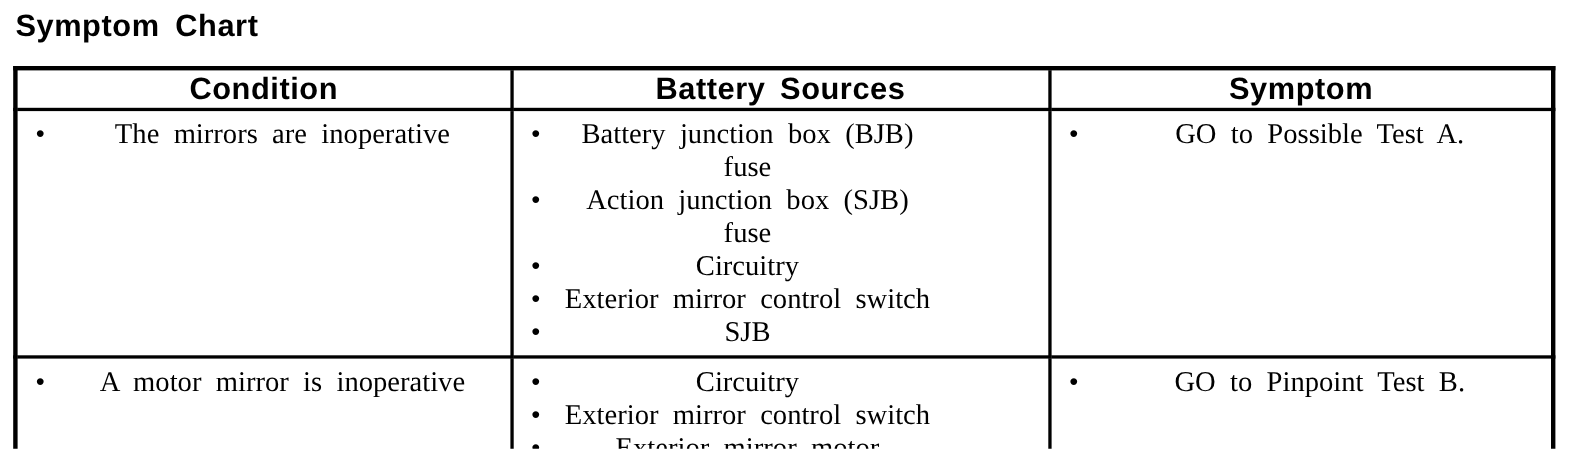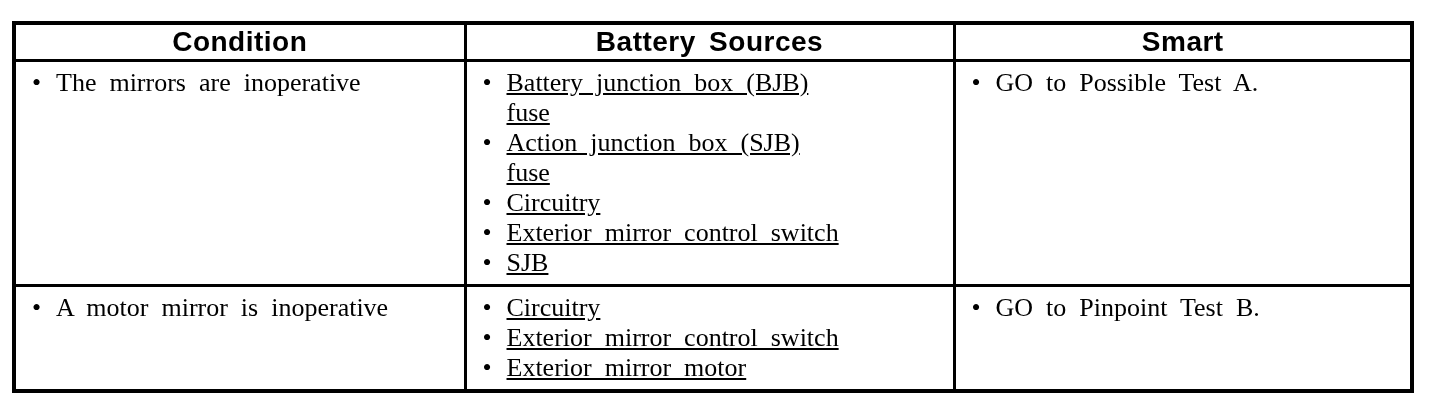--- a/index.html
+++ b/index.html
@@ -67,43 +67,44 @@
   }
   .bullet {
     flex: 0 0 40px;
     box-sizing: border-box;
     padding-left: 16px;
     line-height: 30px;
   }
   .bullet-text {
     flex: 1 1 auto;
     line-height: 30px;
+    text-align: center;
   }
   td.col-sources .bullet-text {
     max-width: 346px;
-    text-decoration: underline;
   }
 </style>
 </head>
 <body>
 
 <div class="page">
 
+  <div class="doc-title">Symptom Chart</div>
 
   <table class="symptom-table">
     <colgroup>
       <col style="width:451px">
       <col style="width:489px">
       <col style="width:458px">
     </colgroup>
     <thead>
       <tr class="header-row">
         <th>Condition</th>
         <th>Battery Sources</th>
-        <th>Smart</th>
+        <th>Symptom</th>
       </tr>
     </thead>
     <tbody>
       <tr class="body-row-1">
         <td class="col-condition">
           <div class="bullet-item">
             <span class="bullet">•</span>
             <span class="bullet-text">The mirrors are inoperative</span>
           </div>
         </td>

